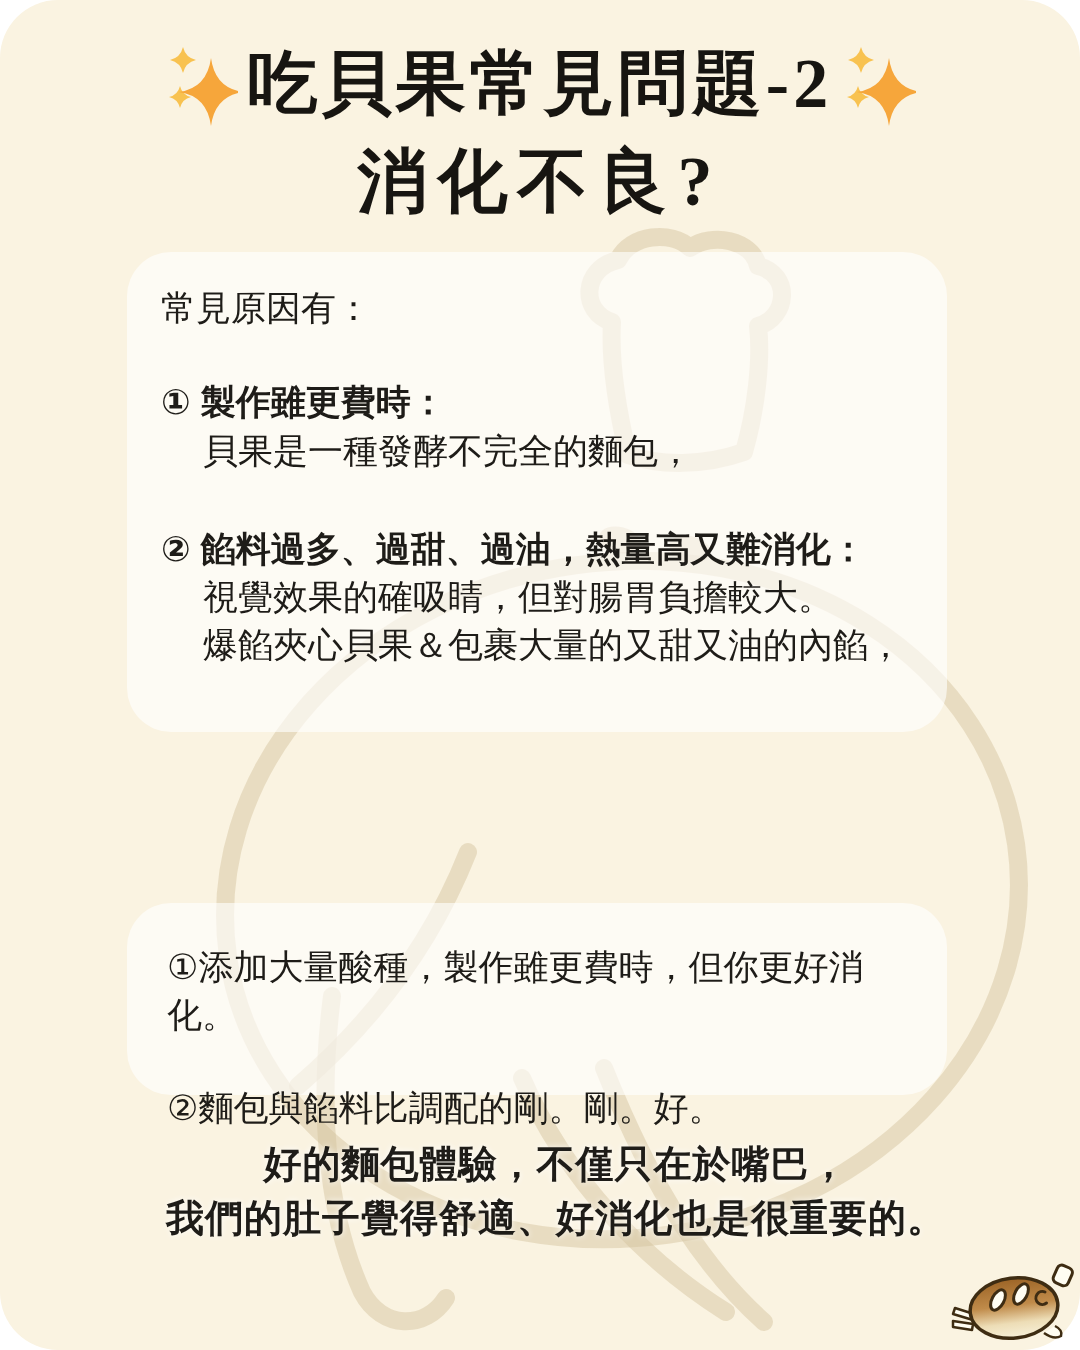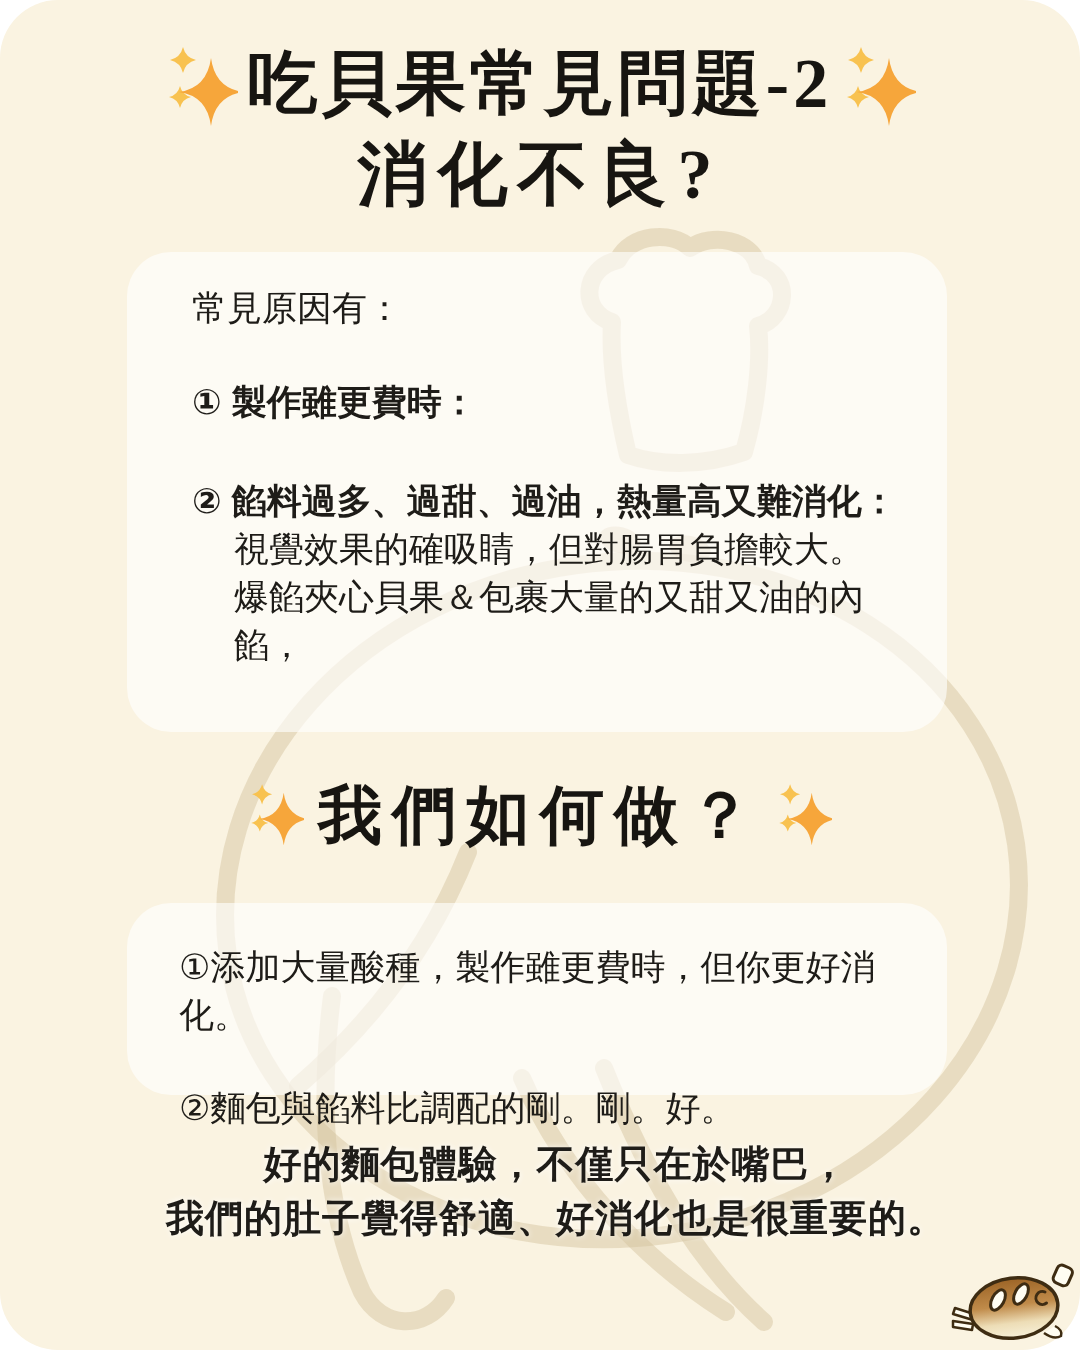--- a/index.html
+++ b/index.html
@@ -16,38 +16,38 @@
   
   .watermark{position:absolute;left:0;top:0;z-index:1;pointer-events:none;}
   
   .card{
     position:absolute;left:127px;width:820px;
     background:rgba(255,255,255,0.62);
     border-radius:44px;
     z-index:2;
     box-sizing:border-box;
   }
-  .card1{top:252px;height:480px;padding:32px 38px 0 65px;}
-  .card2{top:903px;height:192px;padding:40px 30px 0 52px;}
+  .card1{top:252px;height:480px;padding:32px 38px 0 34px;}
+  .card2{top:903px;height:192px;padding:40px 30px 0 40px;}
   .card,.card *{font-size:35px;line-height:1.38;}
   .intro{margin-bottom:46px;}
   .cause{margin-bottom:50px;}
   .cause-head{font-weight:bold;letter-spacing:0;white-space:nowrap;}
   .cause-head .num{margin-right:10px;font-weight:bold;}
   .cause-lines{padding-left:42px;}
   .how-line1{margin-bottom:44px;}
   
   .title-block{position:absolute;top:44px;left:0;width:100%;text-align:center;z-index:3;}
   .title-row{display:flex;align-items:flex-start;justify-content:center;gap:10px;}
   .title-text{
     font-family:"Liberation Serif","DejaVu Serif",serif;
     font-weight:900;font-size:70px;letter-spacing:4px;color:#171511;
     line-height:1.15;
   }
-  .title-line2{margin-top:3px;letter-spacing:10px;}
+  .title-line2{margin-top:10px;letter-spacing:10px;}
   .heading2-block{position:absolute;top:772px;left:0;width:100%;z-index:3;}
   .heading2-row{display:flex;align-items:center;justify-content:center;gap:14px;}
   .heading2-text{
     font-family:"Liberation Serif","DejaVu Serif",serif;
     font-weight:900;font-size:64px;letter-spacing:10px;color:#171511;
   }
   .sparkle-lg{width:74px;height:88px;flex:0 0 auto;}
   .sparkle-md{width:56px;height:68px;flex:0 0 auto;}
   
   .footer{
@@ -100,49 +100,35 @@
   </div>
 
   <div class="card card1">
     <div class="intro">常見原因有：</div>
 
     <div class="cause">
       <div class="cause-head">
         <span class="num">①</span><span>製作雖更費時：</span>
       </div>
       <div class="cause-lines">
+        <div>貝果是一種發酵不完全的麵包，</div>
       </div>
     </div>
 
     <div class="cause">
       <div class="cause-head">
         <span class="num">②</span><span>餡料過多、過甜、過油，熱量高又難消化：</span>
       </div>
       <div class="cause-lines">
         <div>視覺效果的確吸睛，但對腸胃負擔較大。</div>
         <div>爆餡夾心貝果＆包裹大量的又甜又油的內餡，</div>
       </div>
     </div>
   </div>
 
-  <div class="heading2-block">
-    <div class="heading2-row">
-      <svg class="sparkle-md" viewBox="0 0 72 88" aria-hidden="true">
-        <path d="M18 3 Q20.5 13.5 31 16 Q20.5 18.5 18 29 Q15.5 18.5 5 16 Q15.5 13.5 18 3 Z" fill="#F8C250"></path>
-        <path d="M15 42 Q17.2 51 26 53 Q17.2 55 15 64 Q12.8 55 4 53 Q12.8 51 15 42 Z" fill="#F8C250"></path>
-        <path d="M46 14 Q50 44 78 48 Q50 52 46 82 Q42 52 14 48 Q42 44 46 14 Z" fill="#F6A63B"></path>
-      </svg>
-      <span class="heading2-text">我們如何做？</span>
-      <svg class="sparkle-md" viewBox="0 0 72 88" aria-hidden="true">
-        <path d="M18 3 Q20.5 13.5 31 16 Q20.5 18.5 18 29 Q15.5 18.5 5 16 Q15.5 13.5 18 3 Z" fill="#F8C250"></path>
-        <path d="M15 42 Q17.2 51 26 53 Q17.2 55 15 64 Q12.8 55 4 53 Q12.8 51 15 42 Z" fill="#F8C250"></path>
-        <path d="M46 14 Q50 44 78 48 Q50 52 46 82 Q42 52 14 48 Q42 44 46 14 Z" fill="#F6A63B"></path>
-      </svg>
-    </div>
-  </div>
 
   <div class="card card2">
     <div class="how-line1">①添加大量酸種，製作雖更費時，但你更好消化。</div>
     <div>②麵包與餡料比調配的剛。剛。好。</div>
   </div>
 
   <div class="footer">
     <div>好的麵包體驗，不僅只在於嘴巴，</div>
     <div>我們的肚子覺得舒適、好消化也是很重要的。</div>
   </div>

